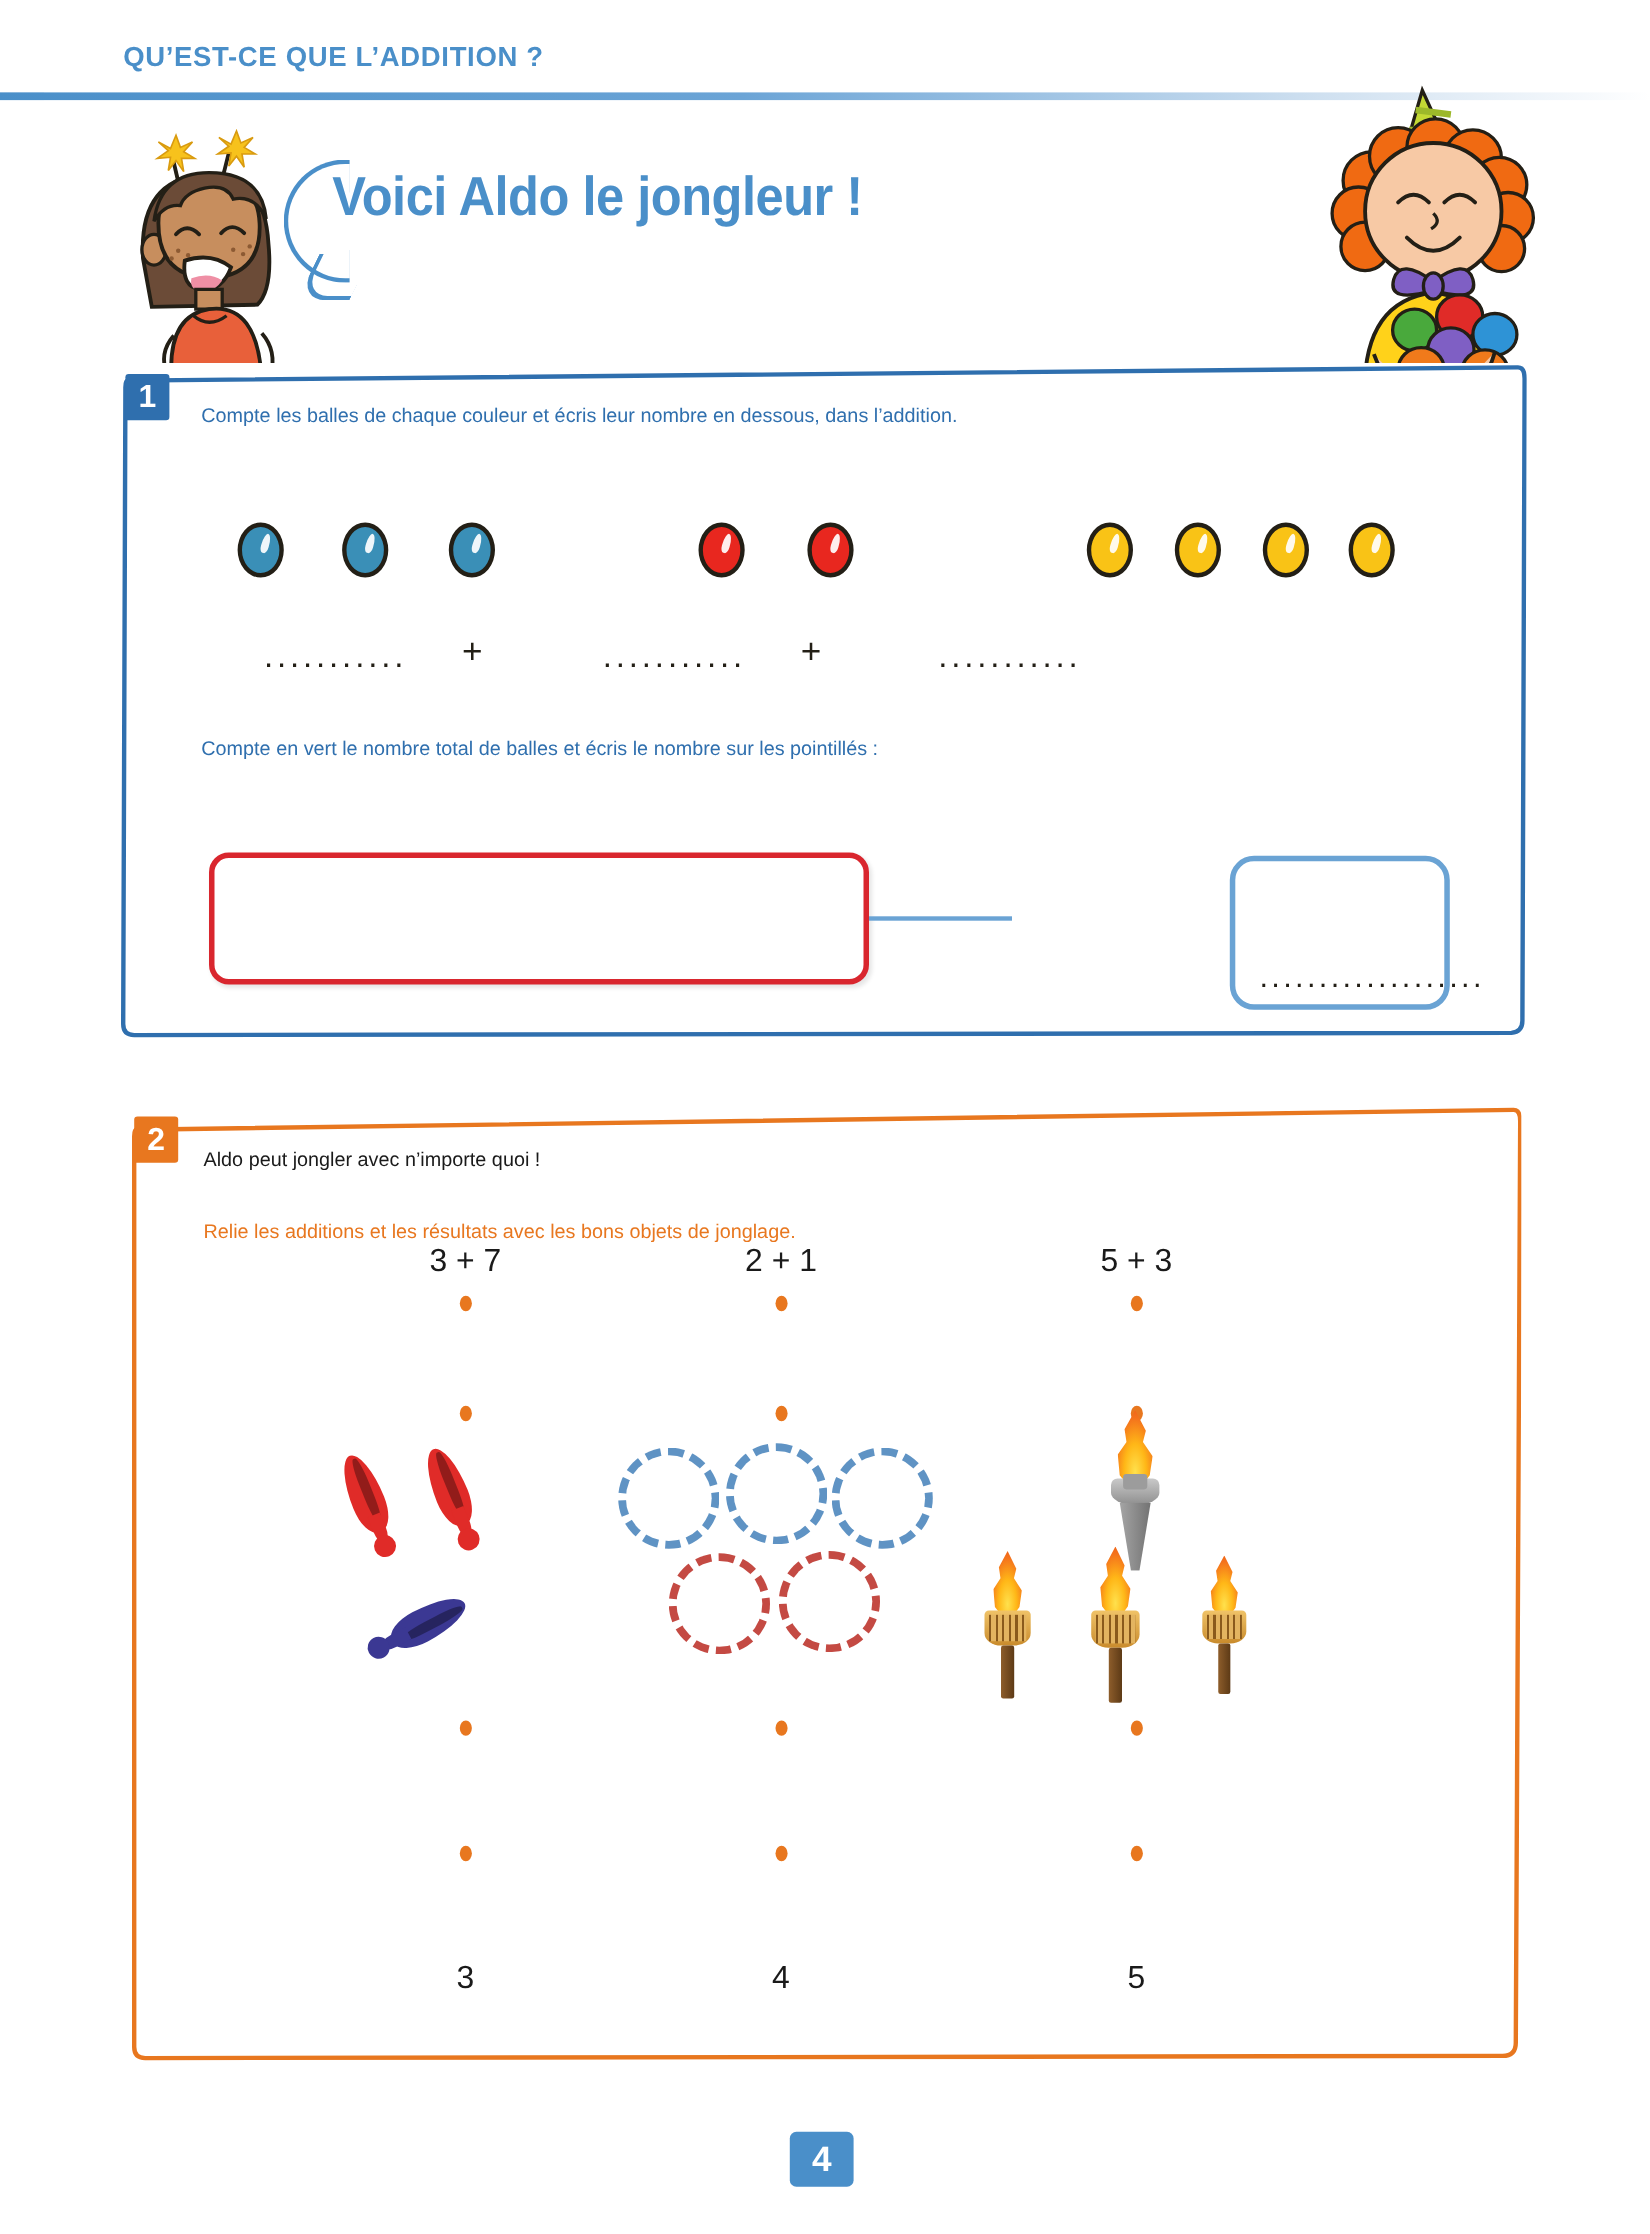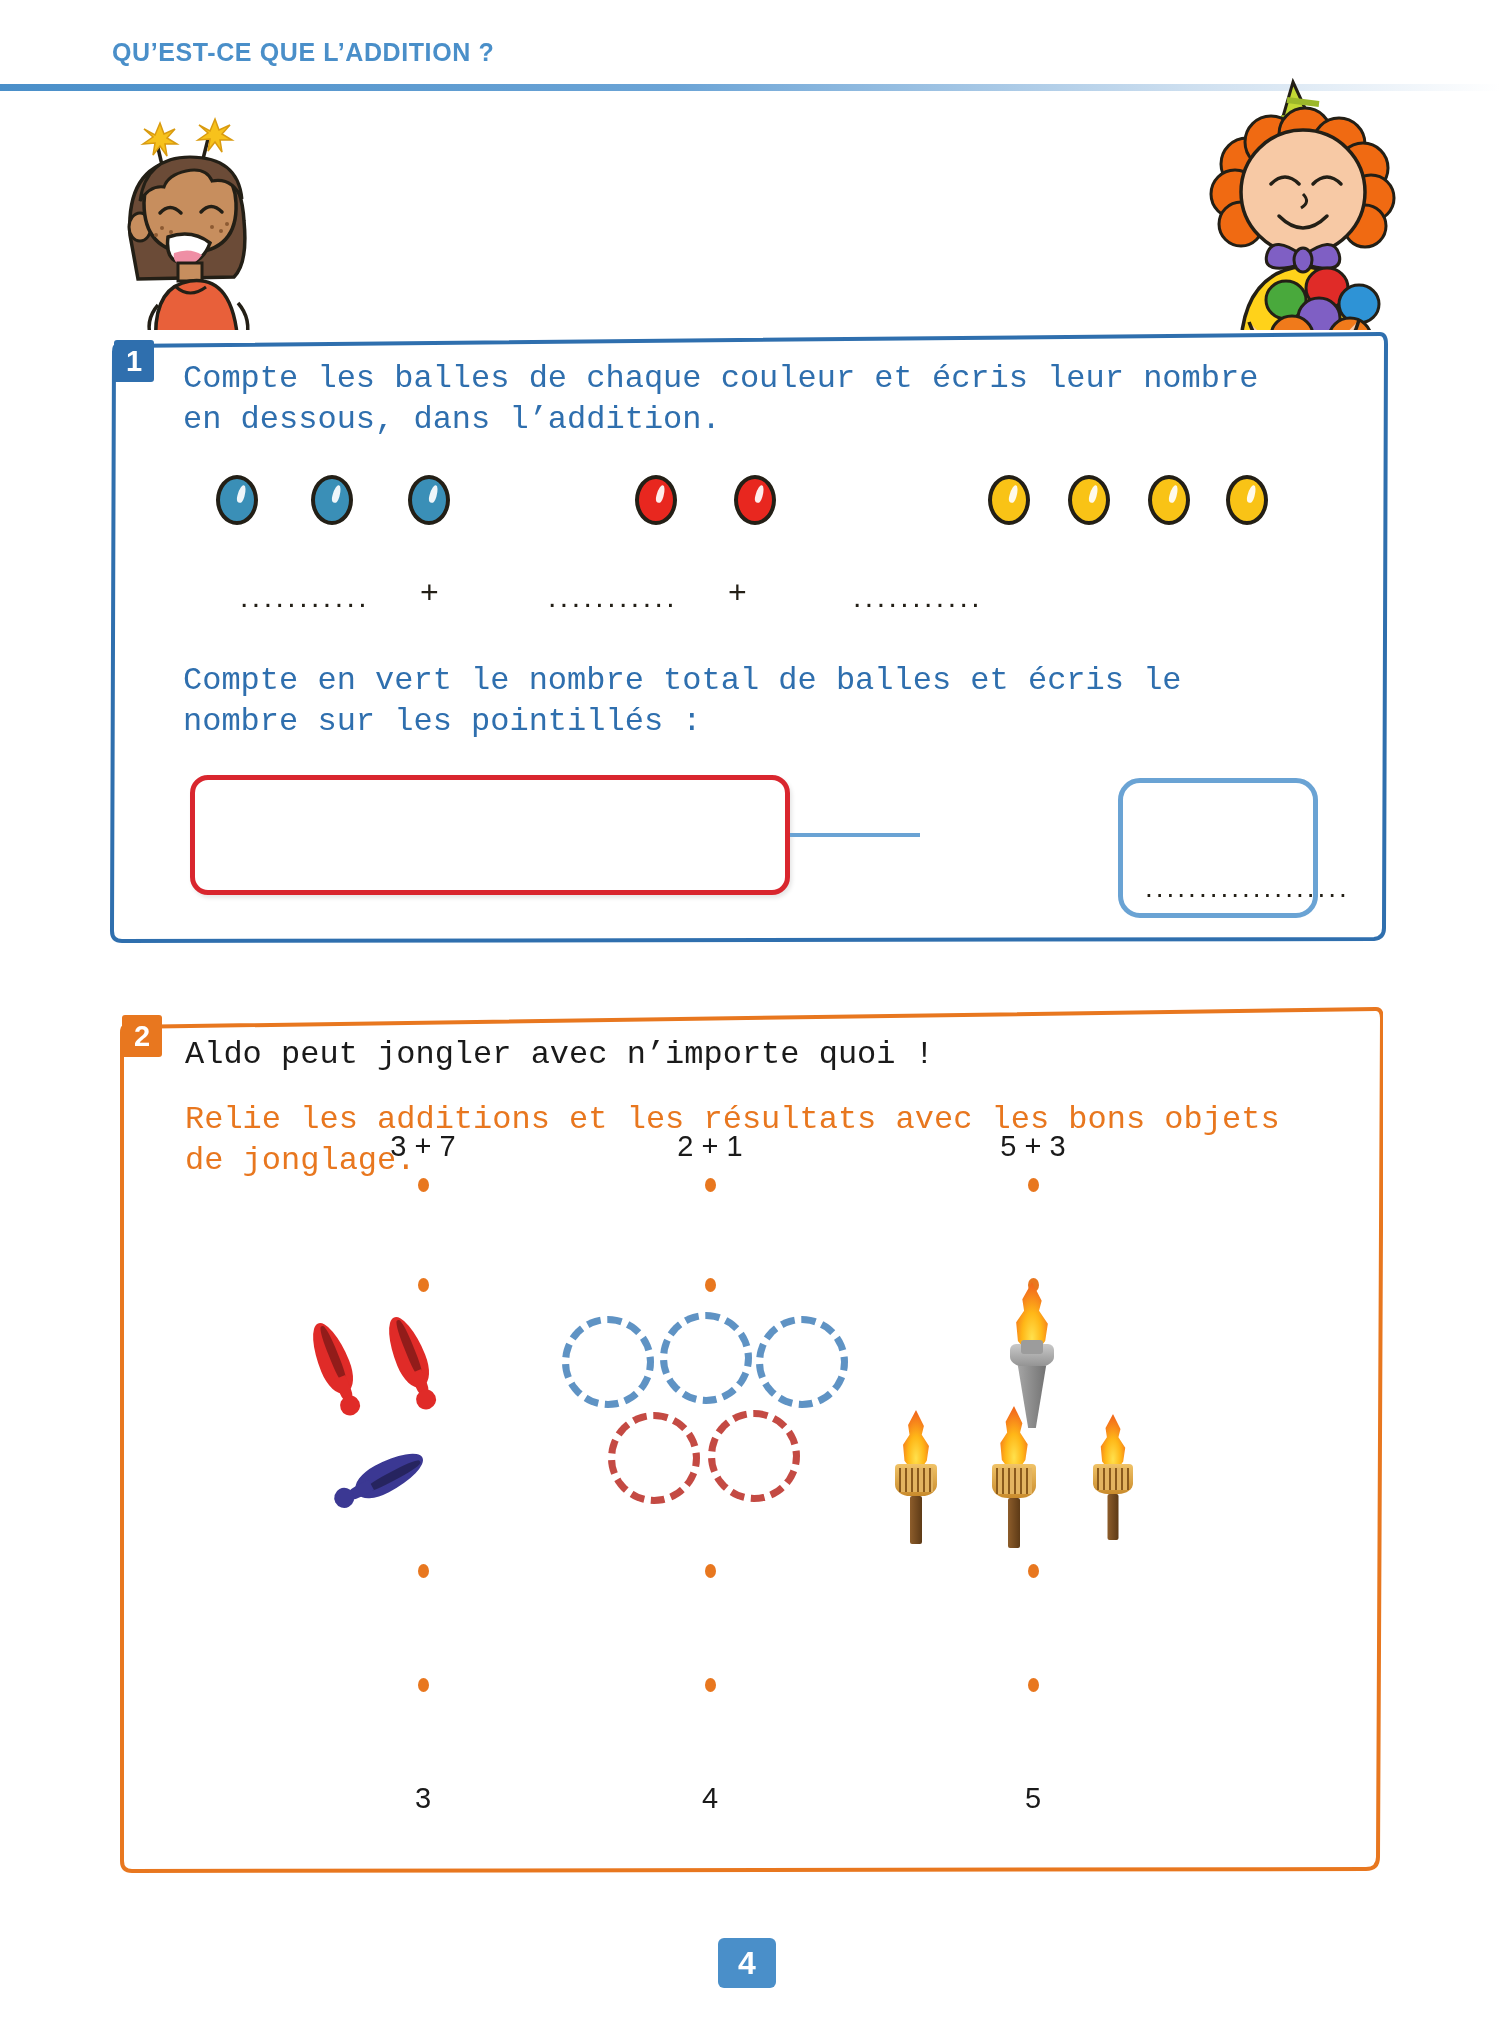--- a/index.html
+++ b/index.html
@@ -166,23 +166,23 @@
   }
   #ex2-badge {
     left: 122px;
     top: 1015px;
     background: #e8771f;
     border-radius: 3px 3px 3px 0;
   }
 
   .instruction {
     position: absolute;
-    font-size: 32px;
+    font-size: 18px;
     line-height: 41px;
-    font-family: Liberation Mono, monospace;
+    font-family: Liberation Sans, sans-serif;
   }
   #ex1-instruction-1 {
     left: 183px;
     top: 358px;
     width: 1120px;
     color: #2f6fae;
   }
   #ex1-instruction-2 {
     left: 183px;
     top: 660px;
@@ -487,20 +487,25 @@
       <path d="M56 250 q-4 -58 34 -64 q44 -6 48 64 z" fill="#e8603a" stroke="#231f16" stroke-width="3.5"></path>
       <path d="M76 192 q14 12 30 0" fill="none" stroke="#231f16" stroke-width="3"></path>
 
       <path d="M58 210 q-14 16 -6 36" fill="none" stroke="#231f16" stroke-width="3.5"></path>
       <path d="M138 208 q14 16 8 38" fill="none" stroke="#231f16" stroke-width="3.5"></path>
 
       <path d="M60 244 q18 -4 34 0 l0 8 l-34 0z" fill="#8dc63f"></path>
     </svg>
   </div>
 
+  <div id="speech-bubble">
+    <div id="bubble-arc"></div>
+    <div id="bubble-tail"></div>
+    <div id="title-text">Voici Aldo le jongleur !</div>
+  </div>
 
   <div id="clown-character">
     <svg width="250" height="310" viewBox="0 0 250 310">
 
       <path d="M118 22 L152 96 L96 98 Z" fill="#c3d834" stroke="#231f16" stroke-width="3"></path>
       <path d="M112 40 L144 44" stroke="#9cb82a" stroke-width="6"></path>
       <path d="M106 58 L150 62" stroke="#9cb82a" stroke-width="6"></path>
       <path d="M100 76 L152 80" stroke="#9cb82a" stroke-width="6"></path>
 
       <g fill="#f06a12" stroke="#231f16" stroke-width="3">

